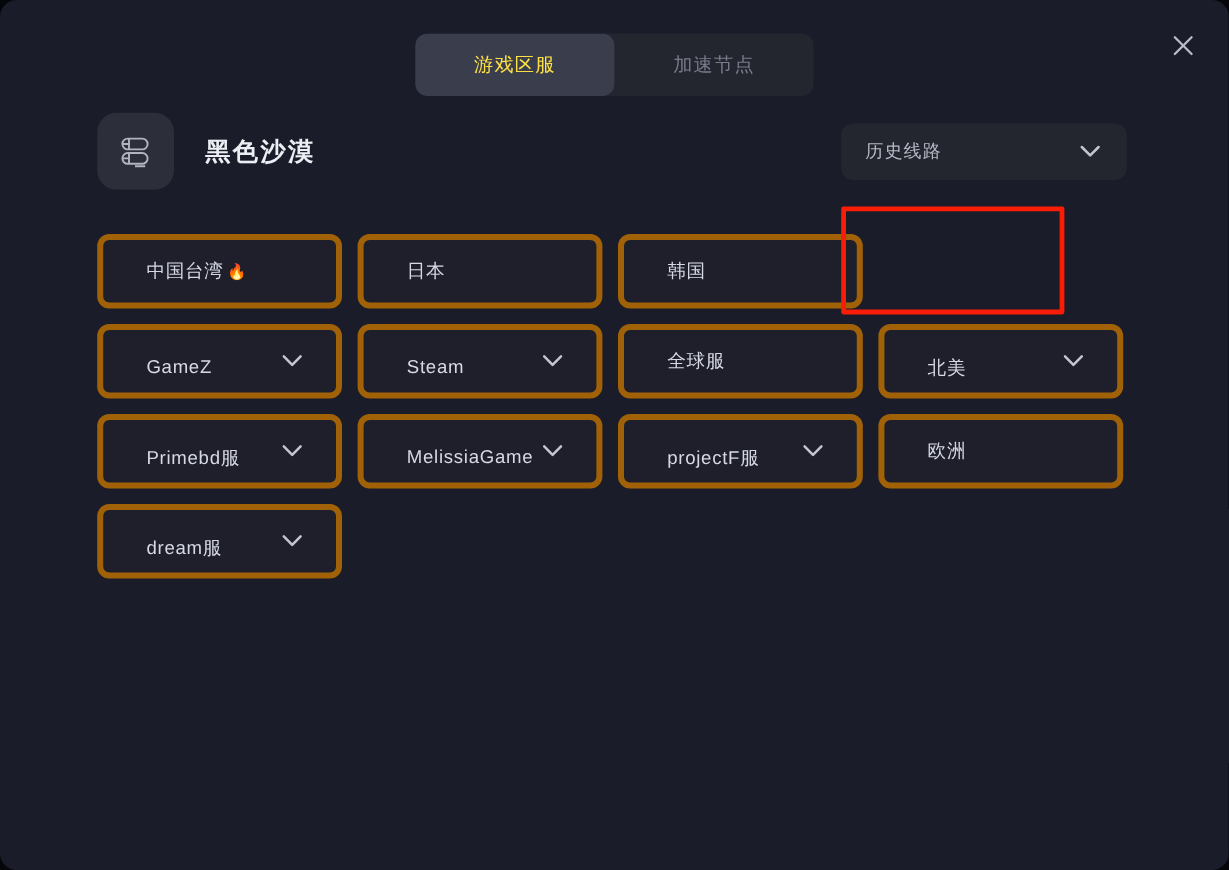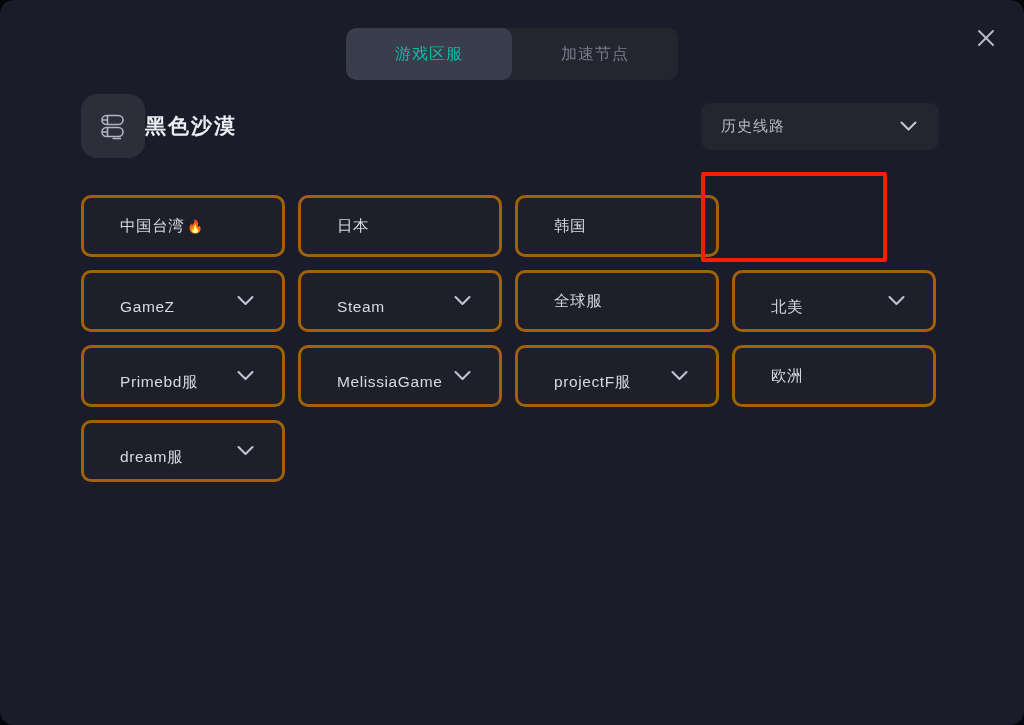--- a/index.html
+++ b/index.html
@@ -40,21 +40,21 @@
     display: flex;
     align-items: center;
     justify-content: center;
     font-size: 16px;
     letter-spacing: 1px;
     cursor: pointer;
     user-select: none;
   }
   .tab.active {
     background: #3a3d4b;
-    color: #14b8a6;
+    color: #fde047;
     border-radius: 10px;
   }
   .tab.inactive {
     color: #787c8c;
     background: transparent;
   }
 
   
   .close-btn {
     position: absolute;
@@ -82,20 +82,21 @@
     width: 64px;
     height: 64px;
     border-radius: 16px;
     background: #2c2e3a;
     display: flex;
     align-items: center;
     justify-content: center;
     flex: none;
   }
   .game-title {
+    margin-left: 26px;
     font-size: 21px;
     font-weight: bold;
     color: #eceef4;
     letter-spacing: 2px;
   }
 
   
   .history-select {
     position: absolute;
     left: 701px;
@@ -127,21 +128,21 @@
   }
   .grid-row {
     display: flex;
     margin-bottom: 13px;
   }
   .srv {
     position: relative;
     width: 204px;
     height: 62px;
     margin-right: 13px;
-    border: 3px solid #a16207;
+    border: 5px solid #a16207;
     border-radius: 10px;
     background: #1e1f2b;
     box-sizing: border-box;
     display: flex;
     align-items: center;
     cursor: pointer;
   }
   .srv .srv-label {
     font-size: 15.5px;
     color: #d6d9e3;

